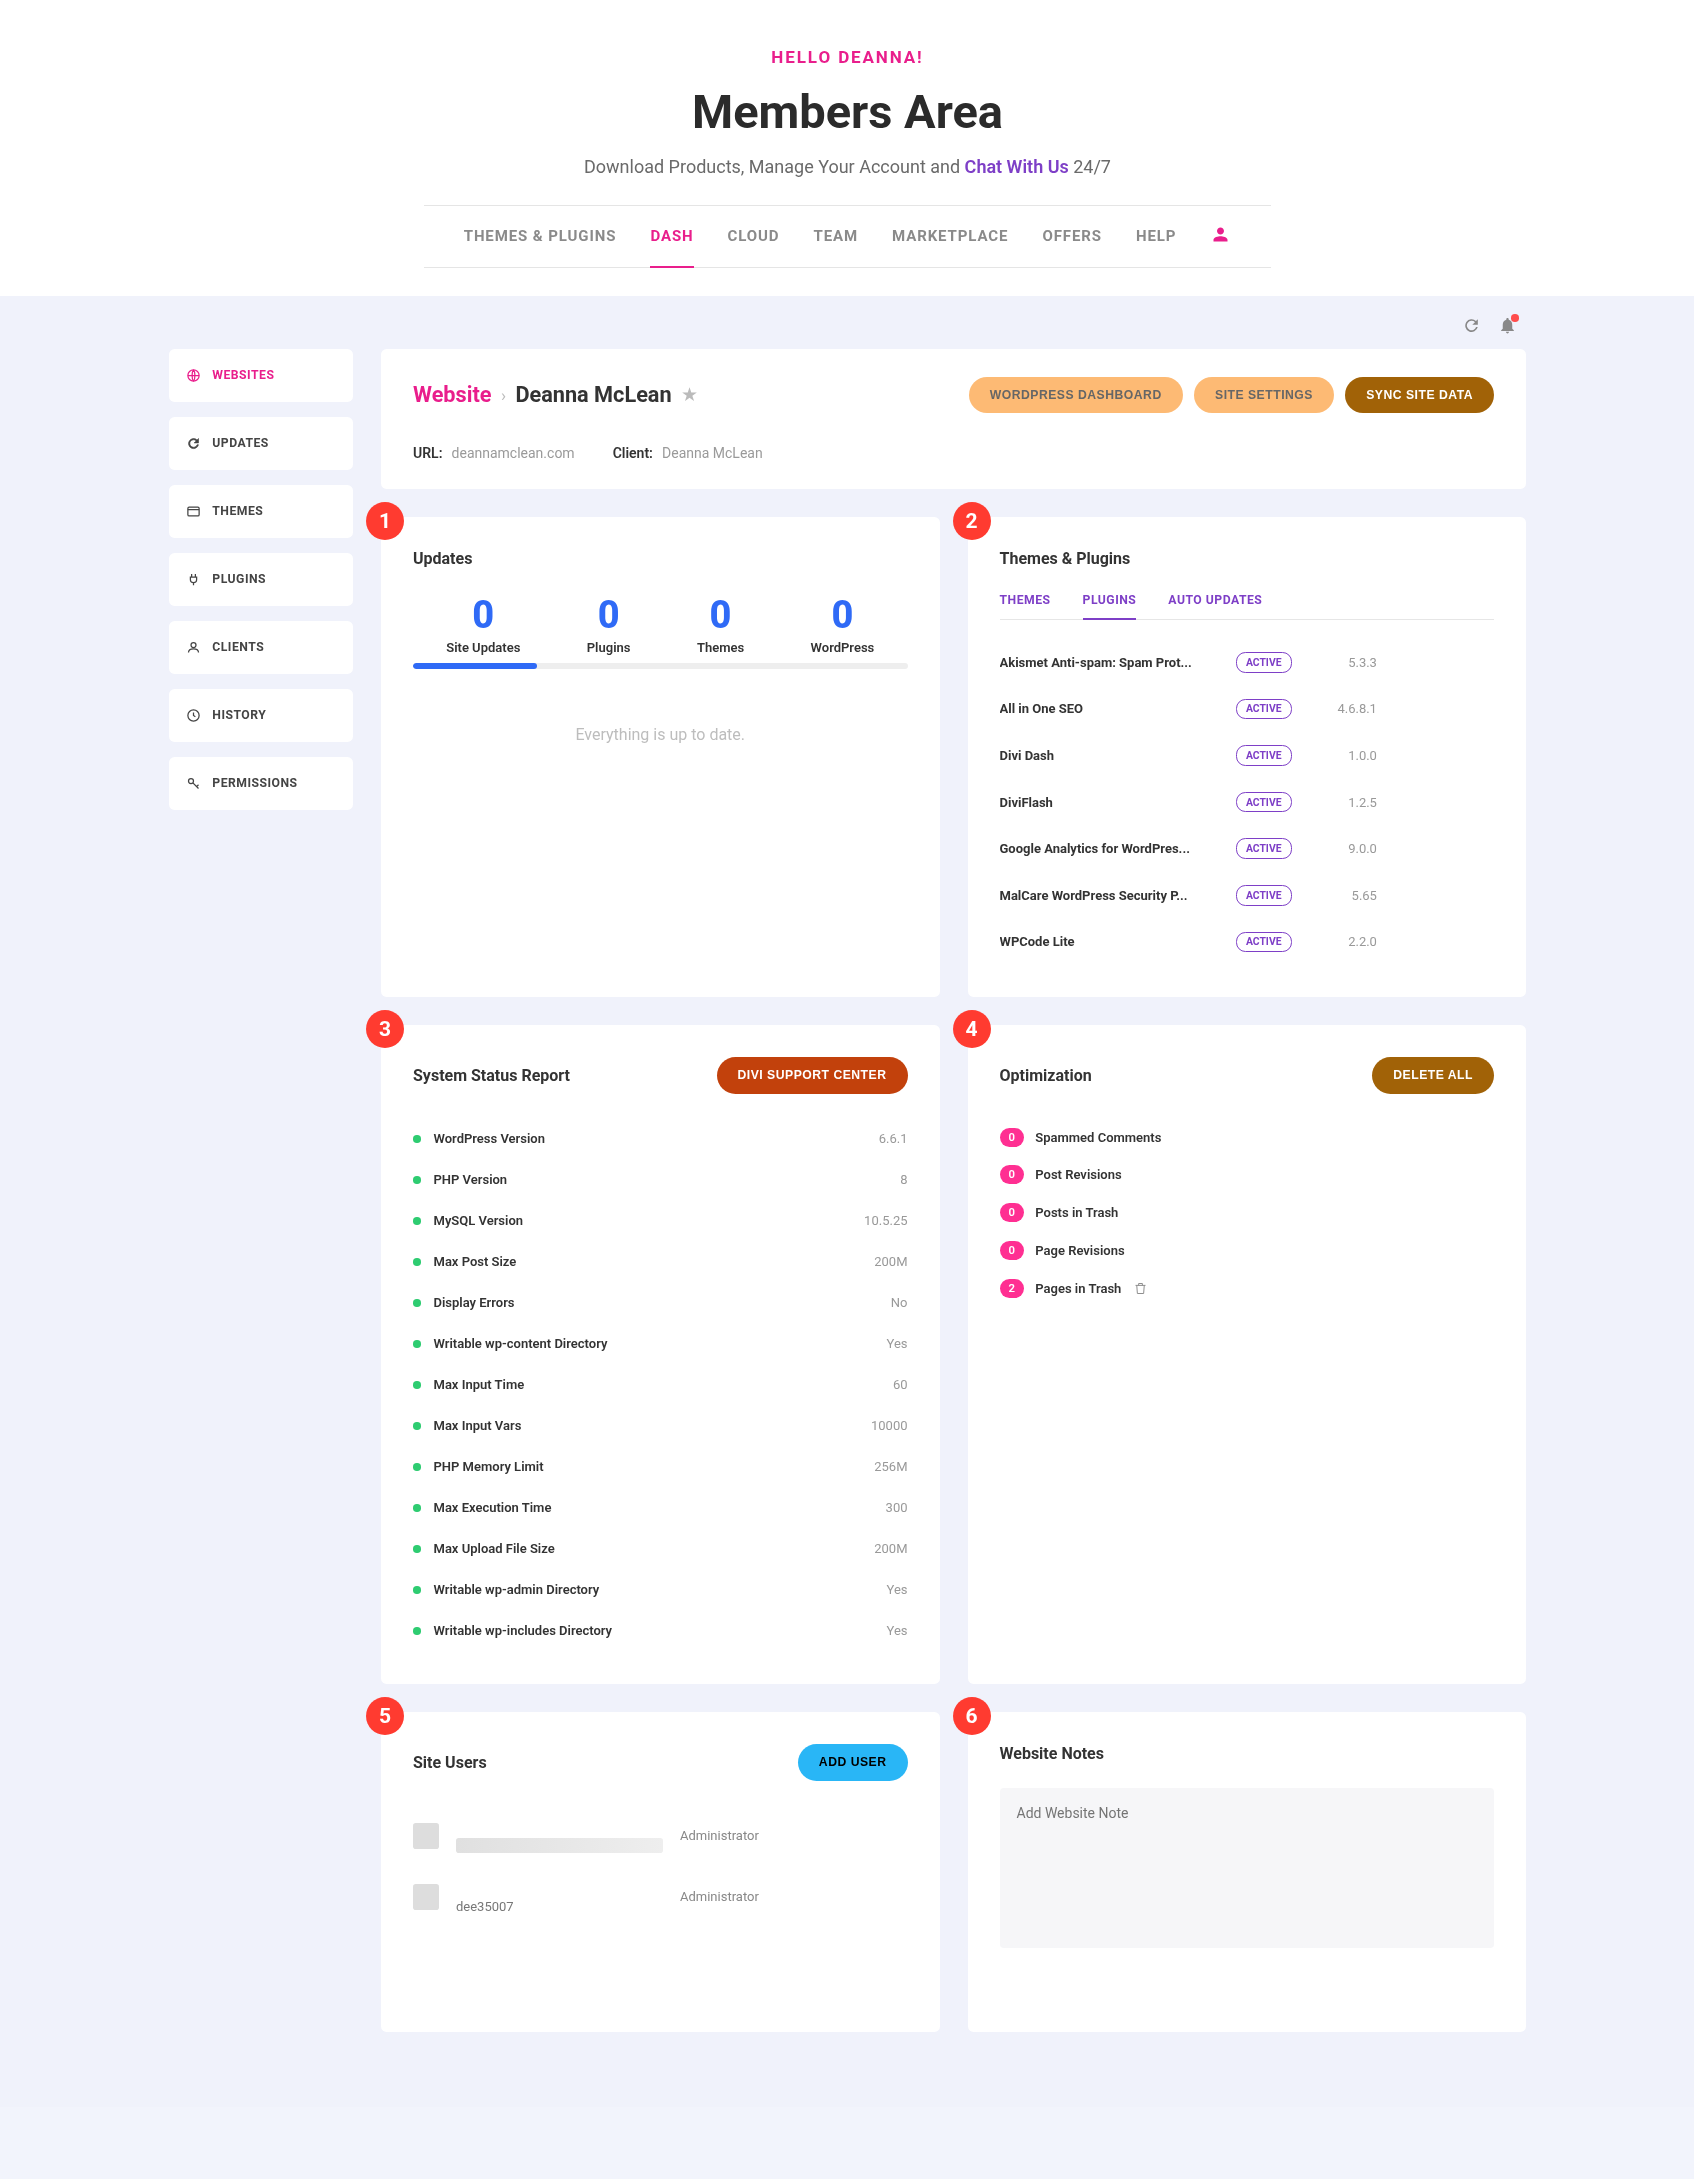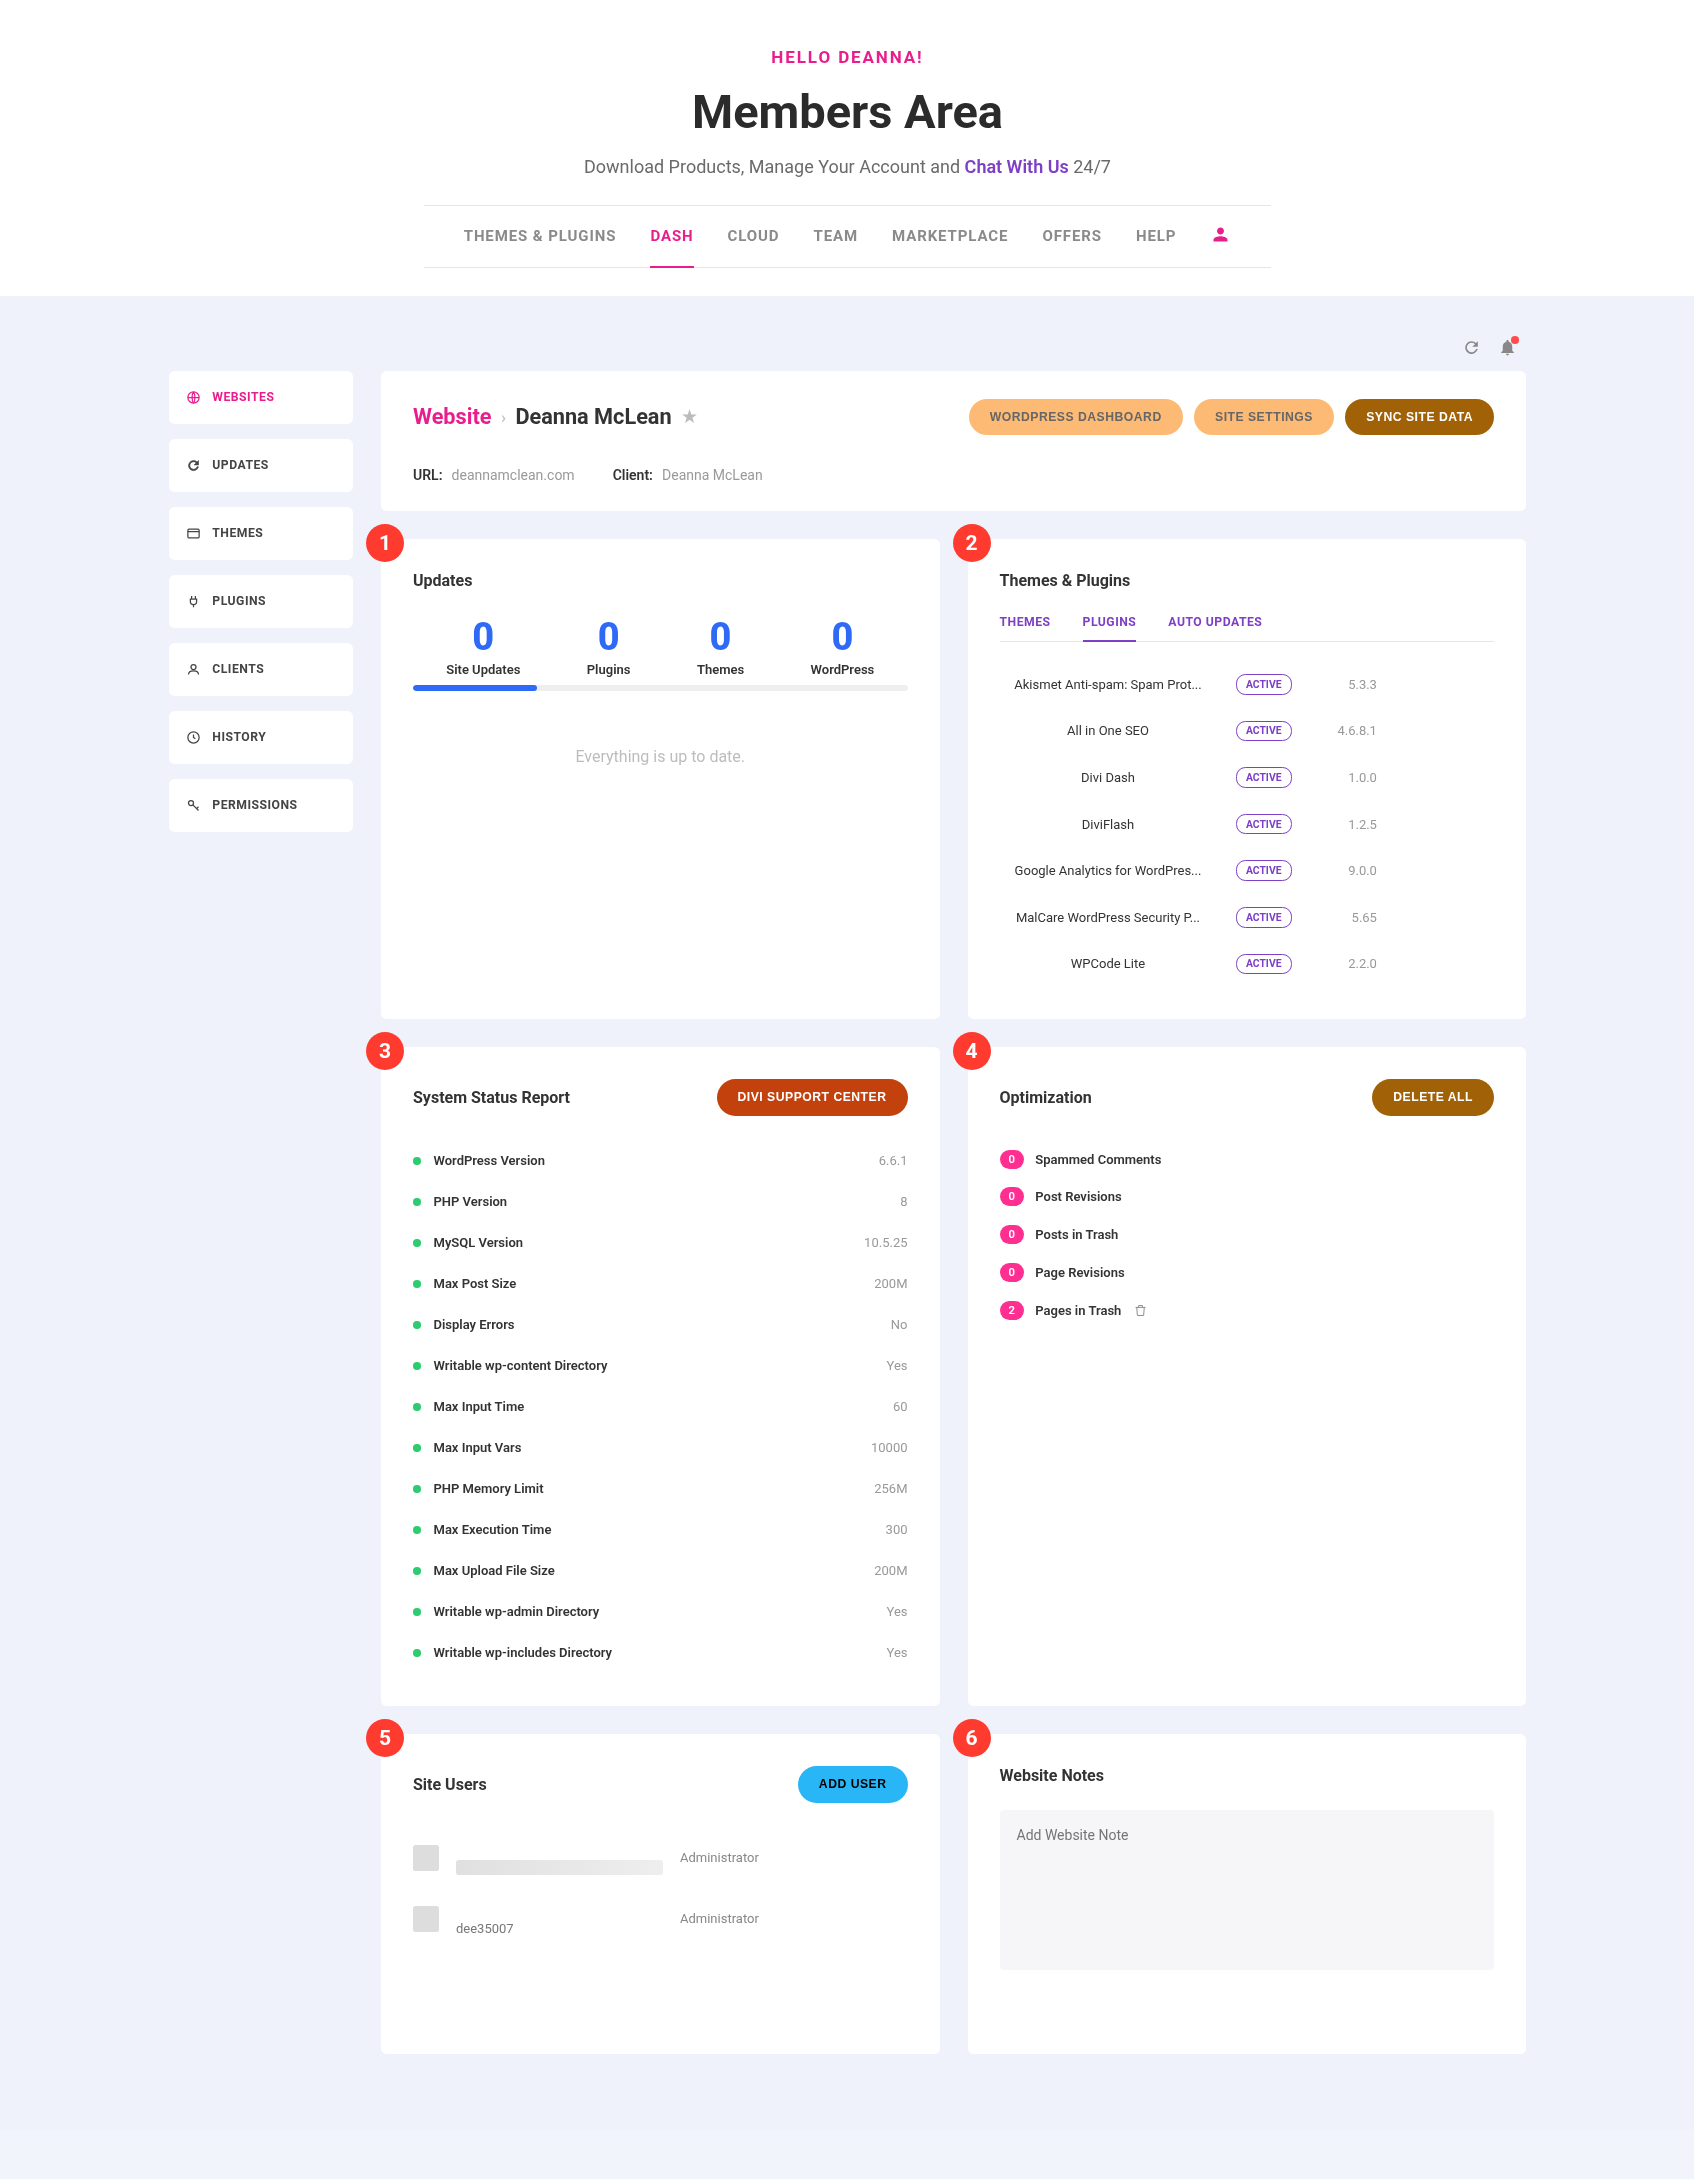--- a/index.html
+++ b/index.html
@@ -63,21 +63,21 @@
   color: #e91e8c;
   border-bottom-color: #e91e8c;
 }
 .person-icon {
   width: 21px;
   height: 21px;
   fill: #e91e8c;
 }
 .main-area {
   background: #f0f2fb;
-  padding: 42px 169px 75px;
+  padding: 20px 169px 75px;
 }
 .toolbar {
   display: flex;
   justify-content: flex-end;
   gap: 17px;
   margin-bottom: 9.4px;
   padding-right: 9.4px;
 }
 .toolbar svg { width: 19px; height: 19px; fill: #888; cursor: pointer; }
 .notif-dot { position: relative; }
@@ -245,26 +245,25 @@
 .tab-sub.active { border-bottom-color: #7e3fc7; }
 .plugin-row {
   display: flex;
   align-items: center;
   padding: 13px 0;
   font-size: 13px;
 }
 .plugin-name {
   flex: 1;
   color: #333;
-  font-weight: 400;
+  font-weight: 700;
   white-space: nowrap;
   overflow: hidden;
   text-overflow: ellipsis;
   max-width: 217px;
-  text-align: center;
 }
 .plugin-status {
   border: 0.9px solid #7e3fc7;
   color: #7e3fc7;
   font-size: 10.4px;
   font-weight: 700;
   padding: 2.8px 9.4px;
   border-radius: 9.4px;
   margin: 0 19px;
 }

